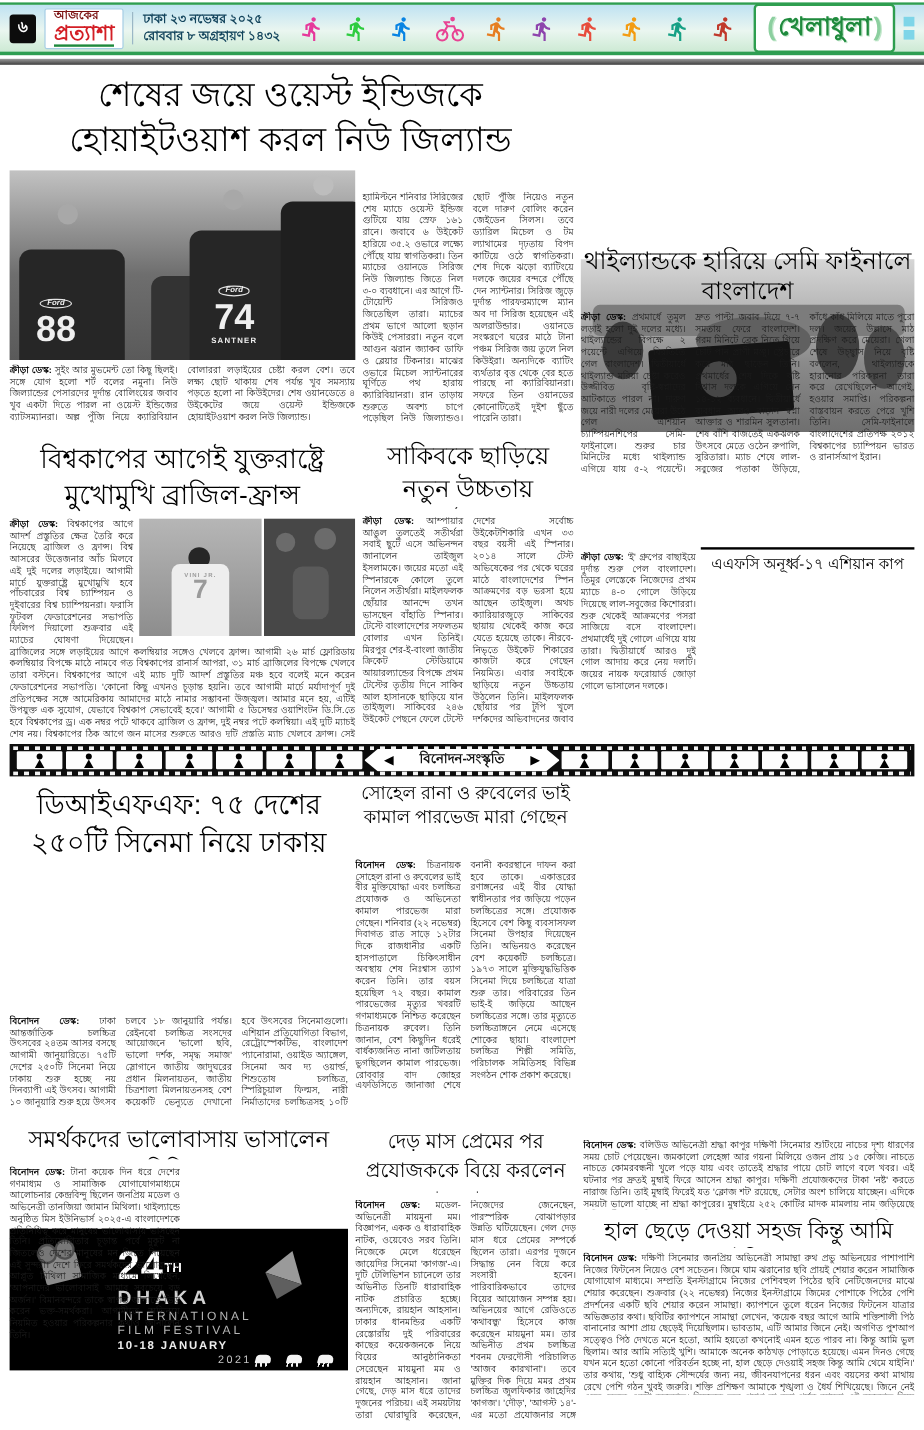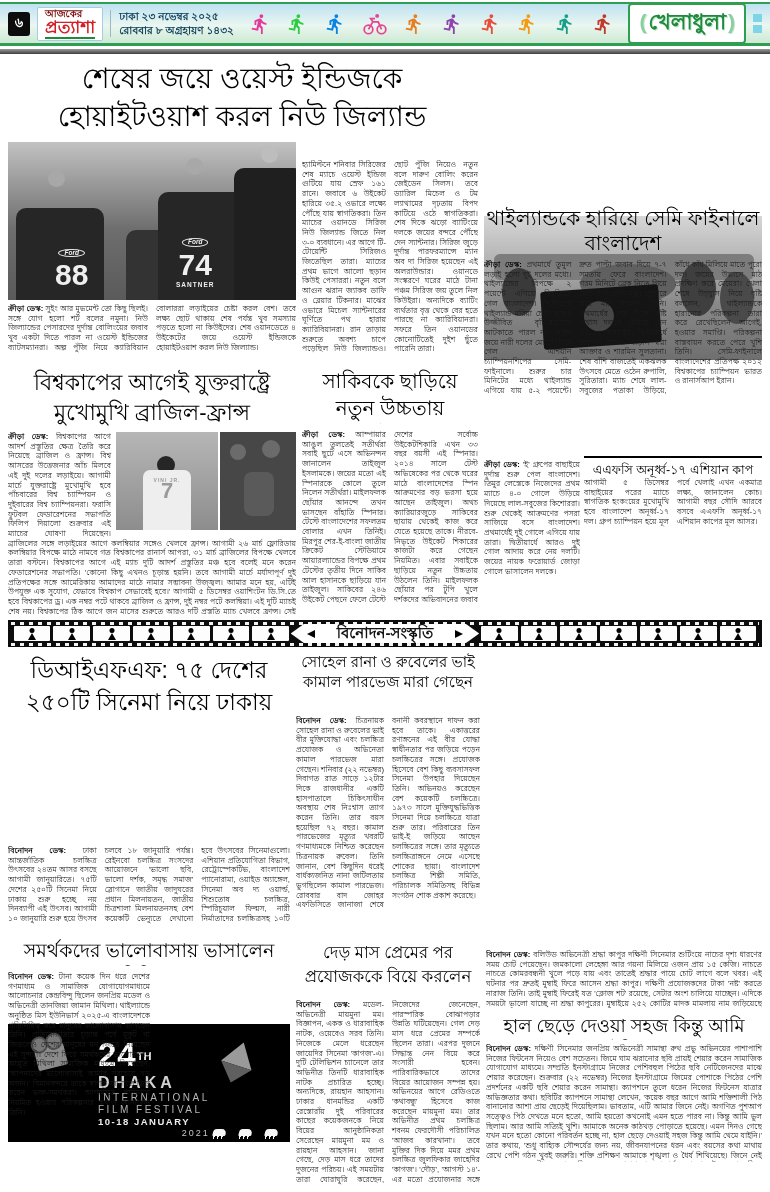--- a/index.html
+++ b/index.html
@@ -58,21 +58,21 @@
     display:flex;align-items:center;padding:0 4px;}
   .filmstrip::before,.filmstrip::after{content:"";position:absolute;left:3px;right:3px;height:3px;
     background-image:repeating-linear-gradient(90deg,#f2f2f2 0 4px,transparent 4px 9px);}
   .filmstrip::before{top:1.5px;}
   .filmstrip::after{bottom:1.5px;}
   .frame{flex:1;height:15px;margin:0 1.5px;background:#fdfdfd;position:relative;border-radius:1px;}
   .frame::before{content:"";position:absolute;left:50%;top:2px;transform:translateX(-50%);width:5px;height:5px;background:#000;border-radius:50%;}
   .frame::after{content:"";position:absolute;left:50%;bottom:1px;transform:translateX(-50%);width:0;height:0;
     border-left:4px solid transparent;border-right:4px solid transparent;border-bottom:7px solid #000;}
   .strip-label{flex:0 0 auto;height:19px;background:#fff;display:flex;align-items:center;gap:22px;padding:0 16px;
-    clip-path:polygon(0 50%,7% 0,93% 0,100% 50%,93% 100%,7% 100%);font-weight:700;font-size:15px;white-space:nowrap;z-index:1;}
+    clip-path:polygon(0 50%,7% 0,93% 0,100% 50%,93% 100%,7% 100%);font-weight:700;font-size:11px;white-space:nowrap;z-index:1;}
   .tri-l{width:0;height:0;border-top:4px solid transparent;border-bottom:4px solid transparent;border-right:8px solid #000;}
   .tri-r{width:0;height:0;border-top:4px solid transparent;border-bottom:4px solid transparent;border-left:8px solid #000;}
   
   .poster{background:#000;color:#fff;}
   .p-cam{position:absolute;left:28px;top:22px;width:30px;height:22px;background:#8a8a8a;border-radius:2px;transform:rotate(-14deg);}
   .p-cam::before,.p-cam::after{content:"";position:absolute;top:-12px;width:13px;height:13px;border-radius:50%;background:#777;border:2px solid #4d4d4d;}
   .p-cam::before{left:-2px;}
   .p-cam::after{left:13px;}
   .p-text{position:absolute;left:90px;top:12px;line-height:1.15;}
   .p-24{font-size:33px;font-weight:800;letter-spacing:1px;}
@@ -166,21 +166,21 @@
 <h1 class="hl abs" style="left:8px;top:60px;width:468px;height:80px;font-size:28px;line-height:38px;">শেষের জয়ে ওয়েস্ট ইন্ডিজকে হোয়াইটওয়াশ করল নিউ জিল্যান্ড</h1>
 
 <div class="photo nz-photo abs" style="left:8px;top:142px;width:288px;height:158px;">
   <div class="shirt" style="left:8px;bottom:0;width:88px;height:92px;"></div>
   <div class="shirt" style="left:118px;bottom:0;width:62px;height:70px;background:#333;"></div>
   <div class="shirt" style="left:150px;bottom:0;width:88px;height:108px;"></div>
   <div class="shirt" style="right:-8px;bottom:0;width:70px;height:132px;background:#1f1f1f;"></div>
   <div class="head" style="left:40px;top:28px;"></div>
   <div class="head" style="left:178px;top:16px;"></div>
   <div class="head" style="right:18px;top:4px;background:#bdbdbd;"></div>
-  <div class="jersey" style="left:22px;bottom:10px;margin-left:25px;">
+  <div class="jersey" style="left:22px;bottom:10px;">
     <span class="ford">Ford</span>
     <span class="num">88</span>
   </div>
   <div class="jersey" style="left:168px;bottom:12px;">
     <span class="ford">Ford</span>
     <span class="num">74</span>
     <span class="jname">SANTNER</span>
   </div>
 </div>
 
@@ -202,23 +202,20 @@
 <h2 class="hl abs" style="left:484px;top:206px;width:278px;height:50px;font-size:20px;line-height:25px;">থাইল্যান্ডকে হারিয়ে সেমি ফাইনালে বাংলাদেশ</h2>
 <p class="body-text cols3 abs" style="left:484px;top:260px;width:278px;height:194px;">
   <span class="byline">ক্রীড়া ডেস্ক:</span> <span>প্রথমার্ধে তুমুল লড়াই হলো দুই দলের মধ্যে। থাইল্যান্ডের বিপক্ষে ২ পয়েন্টে এগিয়ে বিরতিতে গেল বাংলাদেশ। দ্বিতীয়ার্ধে থাইল্যান্ড মরিয়া চেষ্টা করেও উজ্জীবিত বৃষ্টি-স্বপ্নাদের আটকাতে পারল না। দারুণ জয়ে নারী দলের মেয়েরা উঠে গেল এশিয়ান চ্যাম্পিয়নশিপের সেমি-ফাইনালে। শুরুর চার মিনিটের মধ্যে থাইল্যান্ড এগিয়ে যায় ৫-২ পয়েন্টে। দ্রুত পাল্টা জবাব দিয়ে ৭-৭ সমতায় ফেরে বাংলাদেশ। গরম মিনিটে ব্রেক নিতে গিয়ে চোট পান প্রাণী মঞ্জু। স্ট্রেচারে করে মাঠ ছাড়েন তিনি। প্রথমার্ধের শেষ দিকে বৃষ্টি বিশ্বাস দলকে এগিয়ে নেন ১৪-১২ ব্যবধানে। দ্বিতীয়ার্ধে ব্যবধান আরও বাড়ান স্বপ্না আক্তার ও শারমিন সুলতানা। শেষ বাঁশি বাজতেই একঝলক উৎসবে মেতে ওঠেন রুপালি, সুরিতারা। ম্যাচ শেষে লাল-সবুজের পতাকা উড়িয়ে, কাঁধে কাঁধ মিলিয়ে মাতে পুরো দল। জয়ের উল্লাসে মাঠ প্রদক্ষিণ করে মেয়েরা। খেলা শেষে উচ্ছ্বাস নিয়ে বৃষ্টি বললেন, থাইল্যান্ডকে হারানোর পরিকল্পনা তারা করে রেখেছিলেন আগেই, হওয়ার সমাপ্তি। পরিকল্পনা বাস্তবায়ন করতে পেরে খুশি তিনি। সেমি-ফাইনালে বাংলাদেশের প্রতিপক্ষ ২০১২ বিশ্বকাপের চ্যাম্পিয়ন ভারত ও রানার্সআপ ইরান।</span>
 </p>
 
 <p class="body-text abs" style="left:484px;top:460px;width:96px;height:152px;">
   <span class="byline">ক্রীড়া ডেস্ক:</span> <span>'ই' গ্রুপের বাছাইয়ে দুর্দান্ত শুরু পেল বাংলাদেশ। তিমুর লেস্তেকে নিজেদের প্রথম ম্যাচে ৪-০ গোলে উড়িয়ে দিয়েছে লাল-সবুজের কিশোররা। শুরু থেকেই আক্রমণের পসরা সাজিয়ে বসে বাংলাদেশ। প্রথমার্ধেই দুই গোলে এগিয়ে যায় তারা। দ্বিতীয়ার্ধে আরও দুই গোল আদায় করে নেয় দলটি। জয়ের নায়ক ফরোয়ার্ড জোড়া গোলে ভাসালেন দলকে।</span>
 </p>
 <div class="abs" style="left:584px;top:456px;width:178px;height:156px;border-top:2px solid #000;padding-top:4px;">
   <div class="hl" style="font-size:12.5px;line-height:16px;">এএফসি অনূর্ধ্ব-১৭ এশিয়ান কাপ</div>
-  <p class="body-text cols2" style="height:74px;">
-    <span>আগামী ৫ ডিসেম্বর বাছাইয়ের পরের ম্যাচে স্বাগতিক হংকংয়ের মুখোমুখি হবে বাংলাদেশ অনূর্ধ্ব-১৭ দল। গ্রুপ চ্যাম্পিয়ন হয়ে মূল পর্বে খেলাই এখন একমাত্র লক্ষ্য, জানালেন কোচ। আগামী বছর সৌদি আরবে বসবে এএফসি অনূর্ধ্ব-১৭ এশিয়ান কাপের মূল আসর।</span>
-  </p>
 </div>
 
 <h2 class="hl abs" style="left:8px;top:368px;width:288px;height:60px;font-size:22px;line-height:30px;">বিশ্বকাপের আগেই যুক্তরাষ্ট্রে মুখোমুখি ব্রাজিল-ফ্রান্স</h2>
 <div class="body-text abs" style="left:8px;top:432px;width:288px;height:182px;">
   <span class="bz-wrap">
     <span class="bz-a">
       <span class="dhead"></span>
       <span class="wshirt">
           <b>VINI JR.</b>
           <span>7</span>

